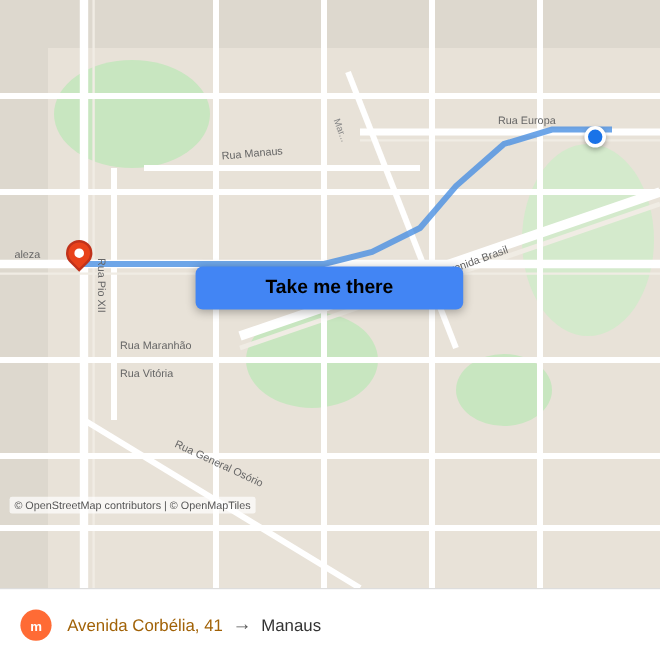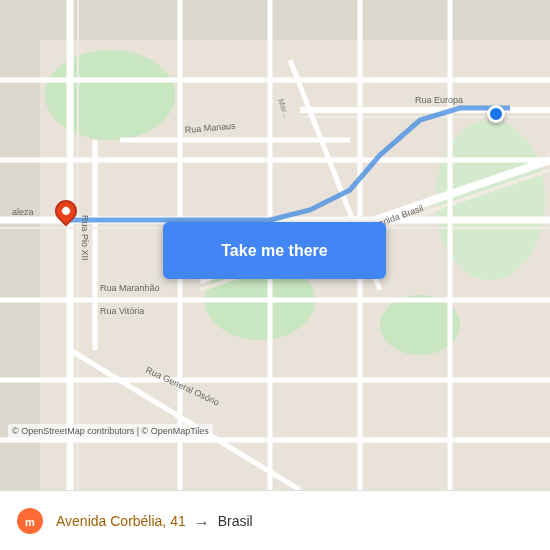--- a/index.html
+++ b/index.html
@@ -35,23 +35,23 @@
       width: 100%;
       height: 100%;
     }
 
     
     .take-me-there-btn {
       position: absolute;
       top: 222px;
       left: 163px;
       width: 223px;
-      height: 57px;
+      height: 36px;
       background: #4285f4;
-      color: #ffffff;
+      color: #000000;
       border: none;
       border-radius: 6px;
       font-size: 16px;
       font-weight: 600;
       cursor: pointer;
       display: flex;
       align-items: center;
       justify-content: center;
       box-shadow: 0 2px 8px rgba(0,0,0,0.3);
       z-index: 10;
@@ -144,21 +144,21 @@
     }
 
     .dest-text {
       font-size: 14px;
       color: #333;
       font-weight: 500;
     }
 
     .attribution {
       position: absolute;
-      bottom: 52px;
+      bottom: 62px;
       left: 8px;
       font-size: 9px;
       color: #555;
       background: rgba(255,255,255,0.7);
       padding: 2px 4px;
       border-radius: 2px;
       z-index: 10;
     }
 
     
@@ -271,15 +271,15 @@
 <div class="bottom-bar">
 
   <svg class="moovit-logo" viewBox="0 0 28 28" xmlns="http://www.w3.org/2000/svg">
     <circle cx="14" cy="14" r="13" fill="#ff6b35"></circle>
     <text x="14" y="19" text-anchor="middle" font-family="Arial" font-weight="bold" font-size="11" fill="white">m</text>
   </svg>
 
   <div class="route-info">
     <span class="origin-text">Avenida Corbélia, 41</span>
     <span class="arrow-icon">→</span>
-    <span class="dest-text">Brasil</span>
+    <span class="dest-text">Manaus</span>
   </div>
 </div>
 
 </body></html>

